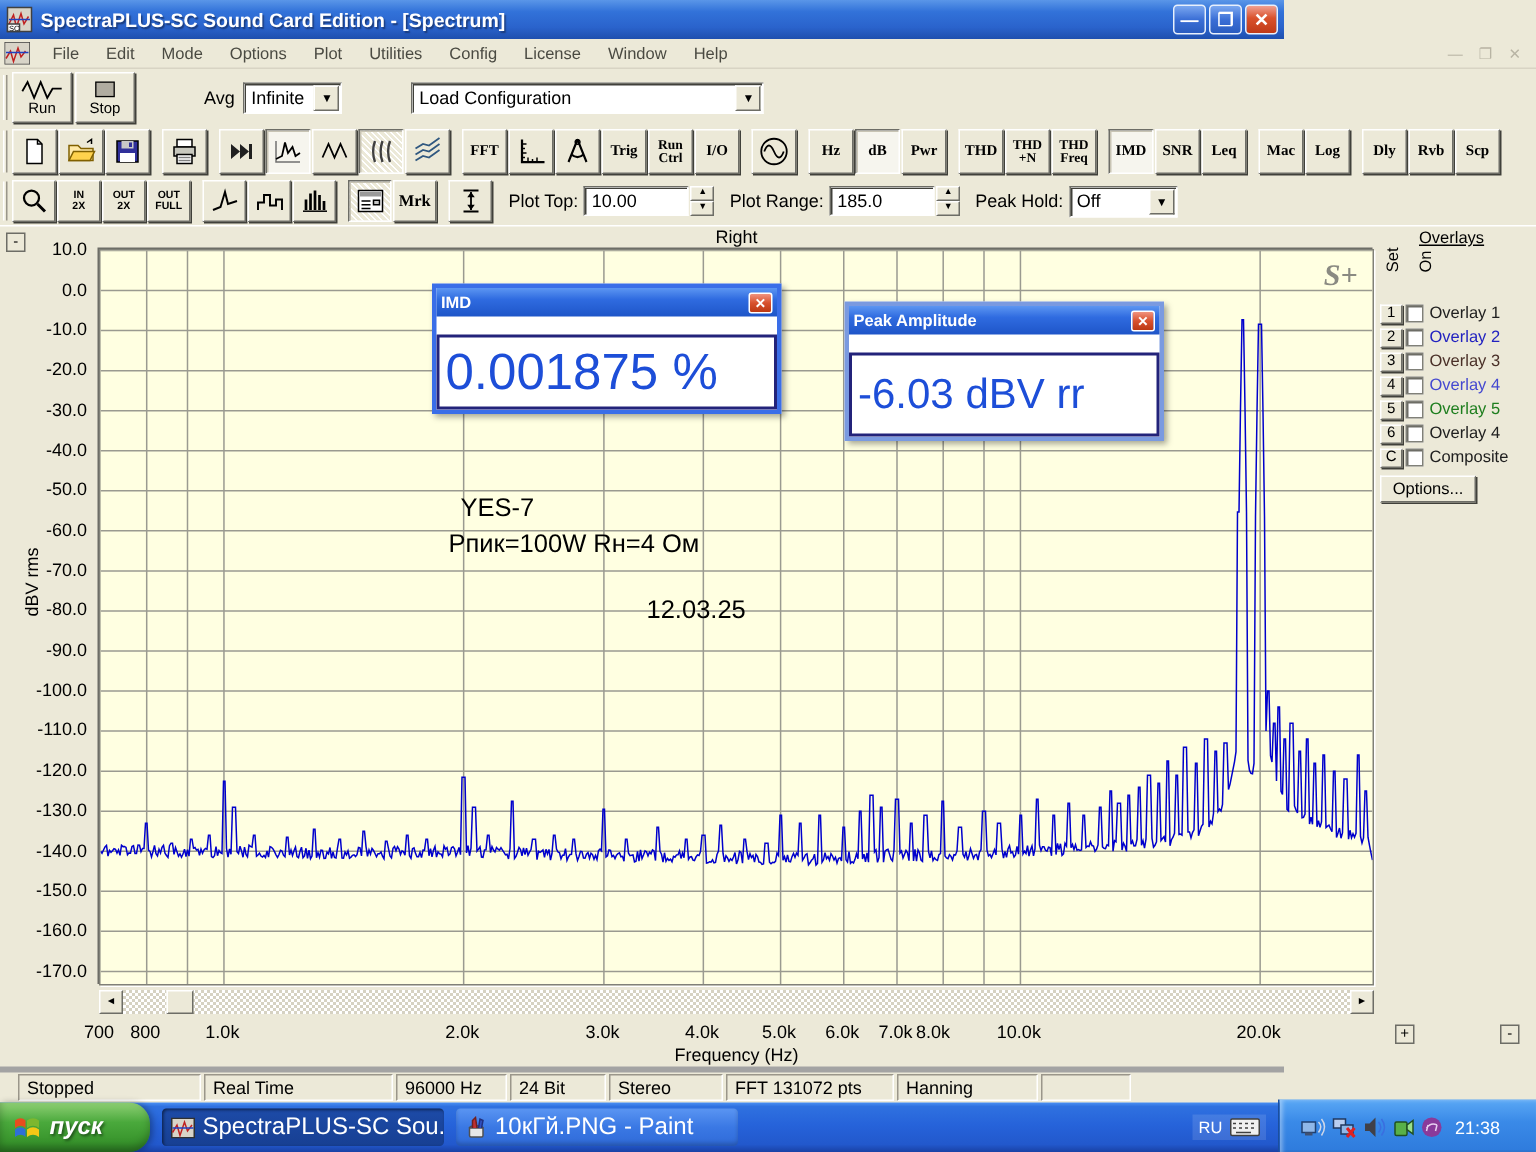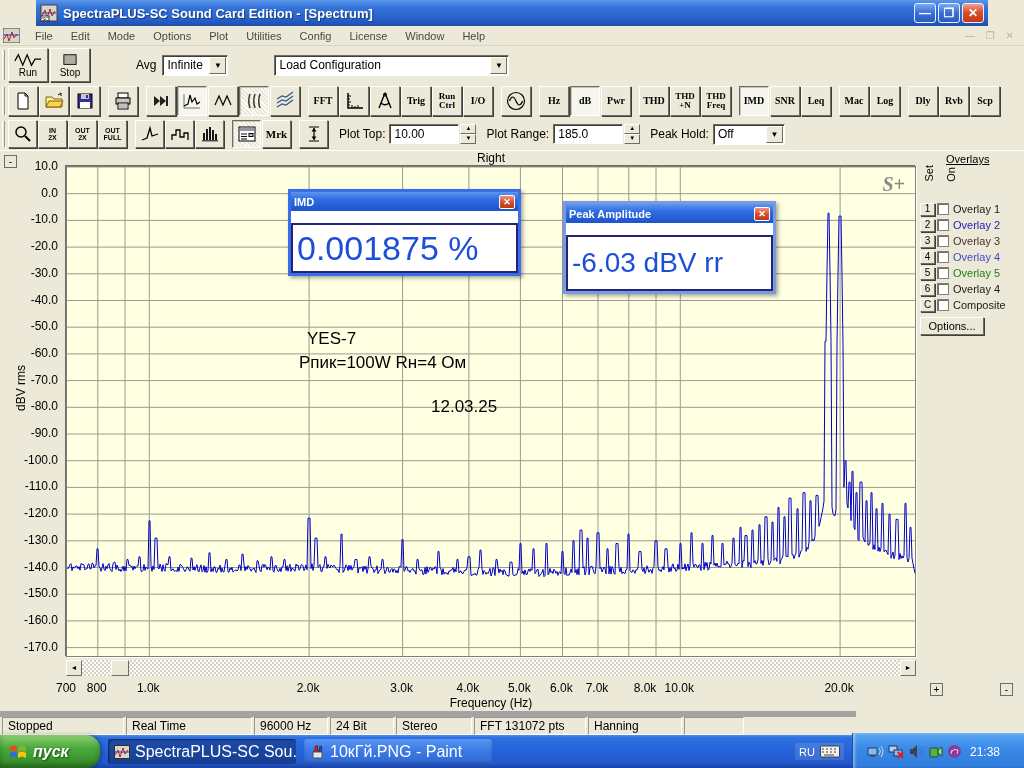--- a/index.html
+++ b/index.html
@@ -1,22 +1,22 @@
 <!DOCTYPE html>
 <html><head>
 <meta charset="utf-8">
 <style>
   * { margin:0; padding:0; box-sizing:border-box; }
   html,body { width:1024px; height:768px; overflow:hidden; font-family:"Liberation Sans",sans-serif; background:#ece9d8; }
   .app { position:absolute; inset:0; }
 
   
-  .titlebar { position:absolute; left:0; top:0; width:952px; height:26px;
+  .titlebar { position:absolute; left:0; top:0; width:856px; height:26px;
     background:linear-gradient(180deg,#5a96e8 0%,#3272d9 30%,#2a63cc 70%,#1e4fae 100%);
-    display:flex; align-items:center; padding:0 4px;margin-left:36px; }
+    display:flex; align-items:center; padding:0 4px; }
   .titlebar .ticon { width:18px; height:18px; margin-right:5px; }
   .titlebar .ttext { color:#fff; font-weight:bold; font-size:13px; text-shadow:1px 1px 1px #1a3a7a; flex:1;}
   .winbtn { width:22px; height:20px; margin-left:2px; border-radius:3px; color:#fff; font-size:12px; line-height:19px;
     text-align:center; border:1px solid #e8f0fc; font-weight:bold;
     background:linear-gradient(180deg,#7aa7f0,#3b6fd6 50%,#2a5cc0); }
   .winbtn.close { background:linear-gradient(180deg,#f0a090,#d9512c 45%,#c03a18); }
 
   
   .menubar { position:absolute; left:0; top:26px; width:1024px; height:20px; background:#ece9d8;
     display:flex; align-items:center; font-size:11px; color:#4a4a42; border-bottom:1px solid #d8d4c4; }
@@ -85,22 +85,22 @@
   
   .ovpanel { position:absolute; left:920px; top:2px; width:104px; font-size:11px; color:#000; }
   .ovhead { text-decoration:underline; margin-left:26px; }
   .ovvert { display:inline-block; writing-mode:vertical-lr; transform:rotate(180deg); font-size:11px; }
   .ovrow { display:flex; align-items:center; height:16px; margin-top:0px; }
   .ovbtn { width:15px; height:13px; font-size:10px; text-align:center; line-height:12px; margin-right:2px; }
   .ovchk { width:12px; height:12px; background:#fff; border:1px solid #808078; box-shadow:inset 1px 1px 0 #6d6d66; margin-right:4px; }
   .ovopts { margin-top:4px; width:64px; height:18px; font-size:11px; }
 
   
-  .statusbar { position:absolute; left:0; top:711px; width:856px; height:24px; background:#ece9d8; border-top:6px solid #a3a3a3;
-    display:flex; align-items:center; padding:2px 2px; }
+  .statusbar { position:absolute; left:0; top:711px; width:856px; height:24px; background:#ece9d8; border-top:4px solid #a3a3a3;
+    display:flex; align-items:center; padding:2px 12px; }
   .scell { height:18px; border:1px solid; border-color:#9a968a #fff #fff #9a968a; font-size:12px; padding:1px 5px; margin-right:2px; white-space:nowrap; overflow:hidden; }
 
   
   .taskbar { position:absolute; left:0; top:735px; width:1024px; height:33px;
     background:linear-gradient(180deg,#4a90f4 0%,#2f71e0 8%,#2663da 45%,#2258cc 85%,#1941a5 100%); display:flex; align-items:center; }
   .startbtn { width:100px; height:33px; border-radius:0 14px 14px 0; display:flex; align-items:center; padding-left:8px;
     background:linear-gradient(180deg,#8fd075 0%,#4aa93c 40%,#38942c 80%,#2d7d24 100%);
     box-shadow:inset 0 -3px 6px rgba(0,0,0,.25), 2px 0 4px rgba(0,0,0,.3); }
   .startbtn .slabel { color:#fff; font-weight:bold; font-style:italic; font-size:16px; margin-left:5px; text-shadow:1px 1px 2px #1d4d18; }
   .task { width:188px; height:25px; margin-left:8px; border-radius:3px; display:flex; align-items:center; padding:0 6px;
@@ -438,21 +438,21 @@
     <div id="xticks">
         <div class="xtick" style="left: 39px;">700</div>
         <div class="xtick" style="left: 69.7937px;">800</div>
         <div class="xtick" style="left: 121.253px;">1.0k</div>
         <div class="xtick" style="left: 281.1px;">2.0k</div>
         <div class="xtick" style="left: 374.604px;">3.0k</div>
         <div class="xtick" style="left: 440.947px;">4.0k</div>
         <div class="xtick" style="left: 492.406px;">5.0k</div>
         <div class="xtick" style="left: 534.451px;">6.0k</div>
         <div class="xtick" style="left: 570px;">7.0k</div>
-        <div class="xtick" style="left: 618px; text-align: center;">8.0k</div>
+        <div class="xtick" style="left: 595px; text-align: center;">8.0k</div>
         <div class="xtick" style="left: 652.253px;">10.0k</div>
         <div class="xtick" style="left: 812.1px;">20.0k</div>
       </div>
     <div class="xlabel">Frequency (Hz)</div>
 
     <div class="hscroll">
       <div class="sarrow" style="left:0">◄</div>
       <div class="sthumb"></div>
       <div class="sarrow" style="right:0">►</div>
     </div>

